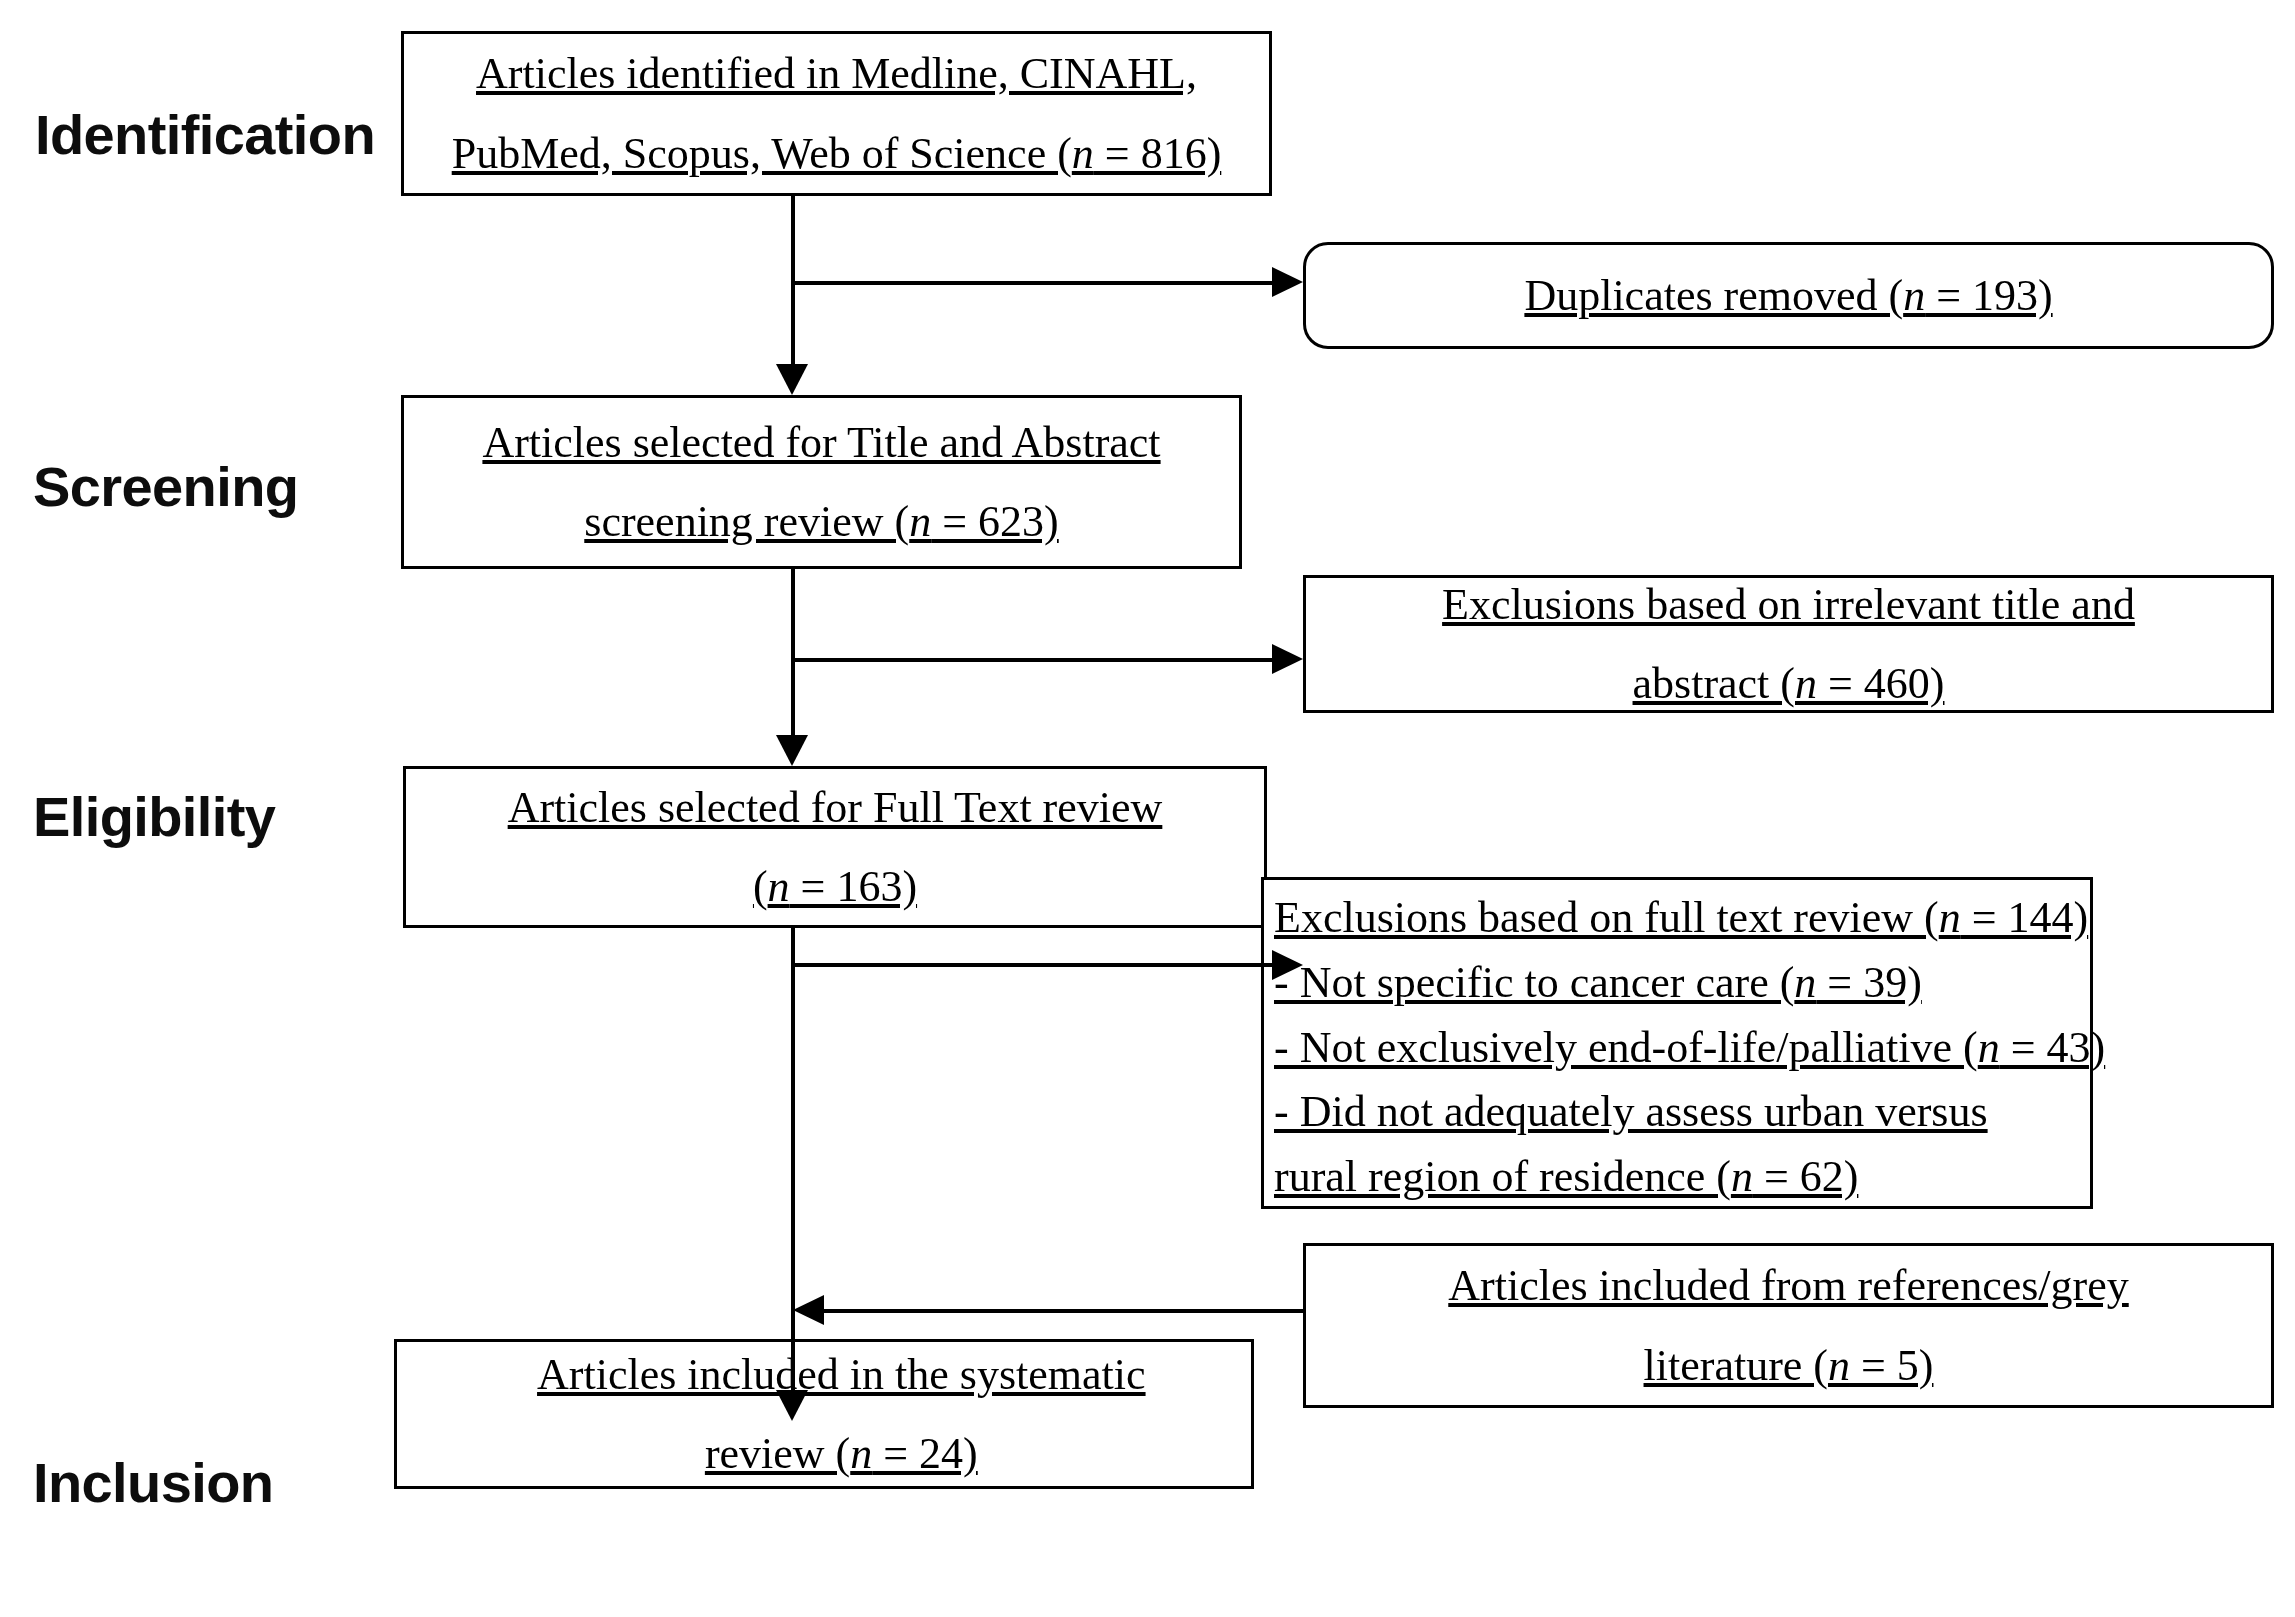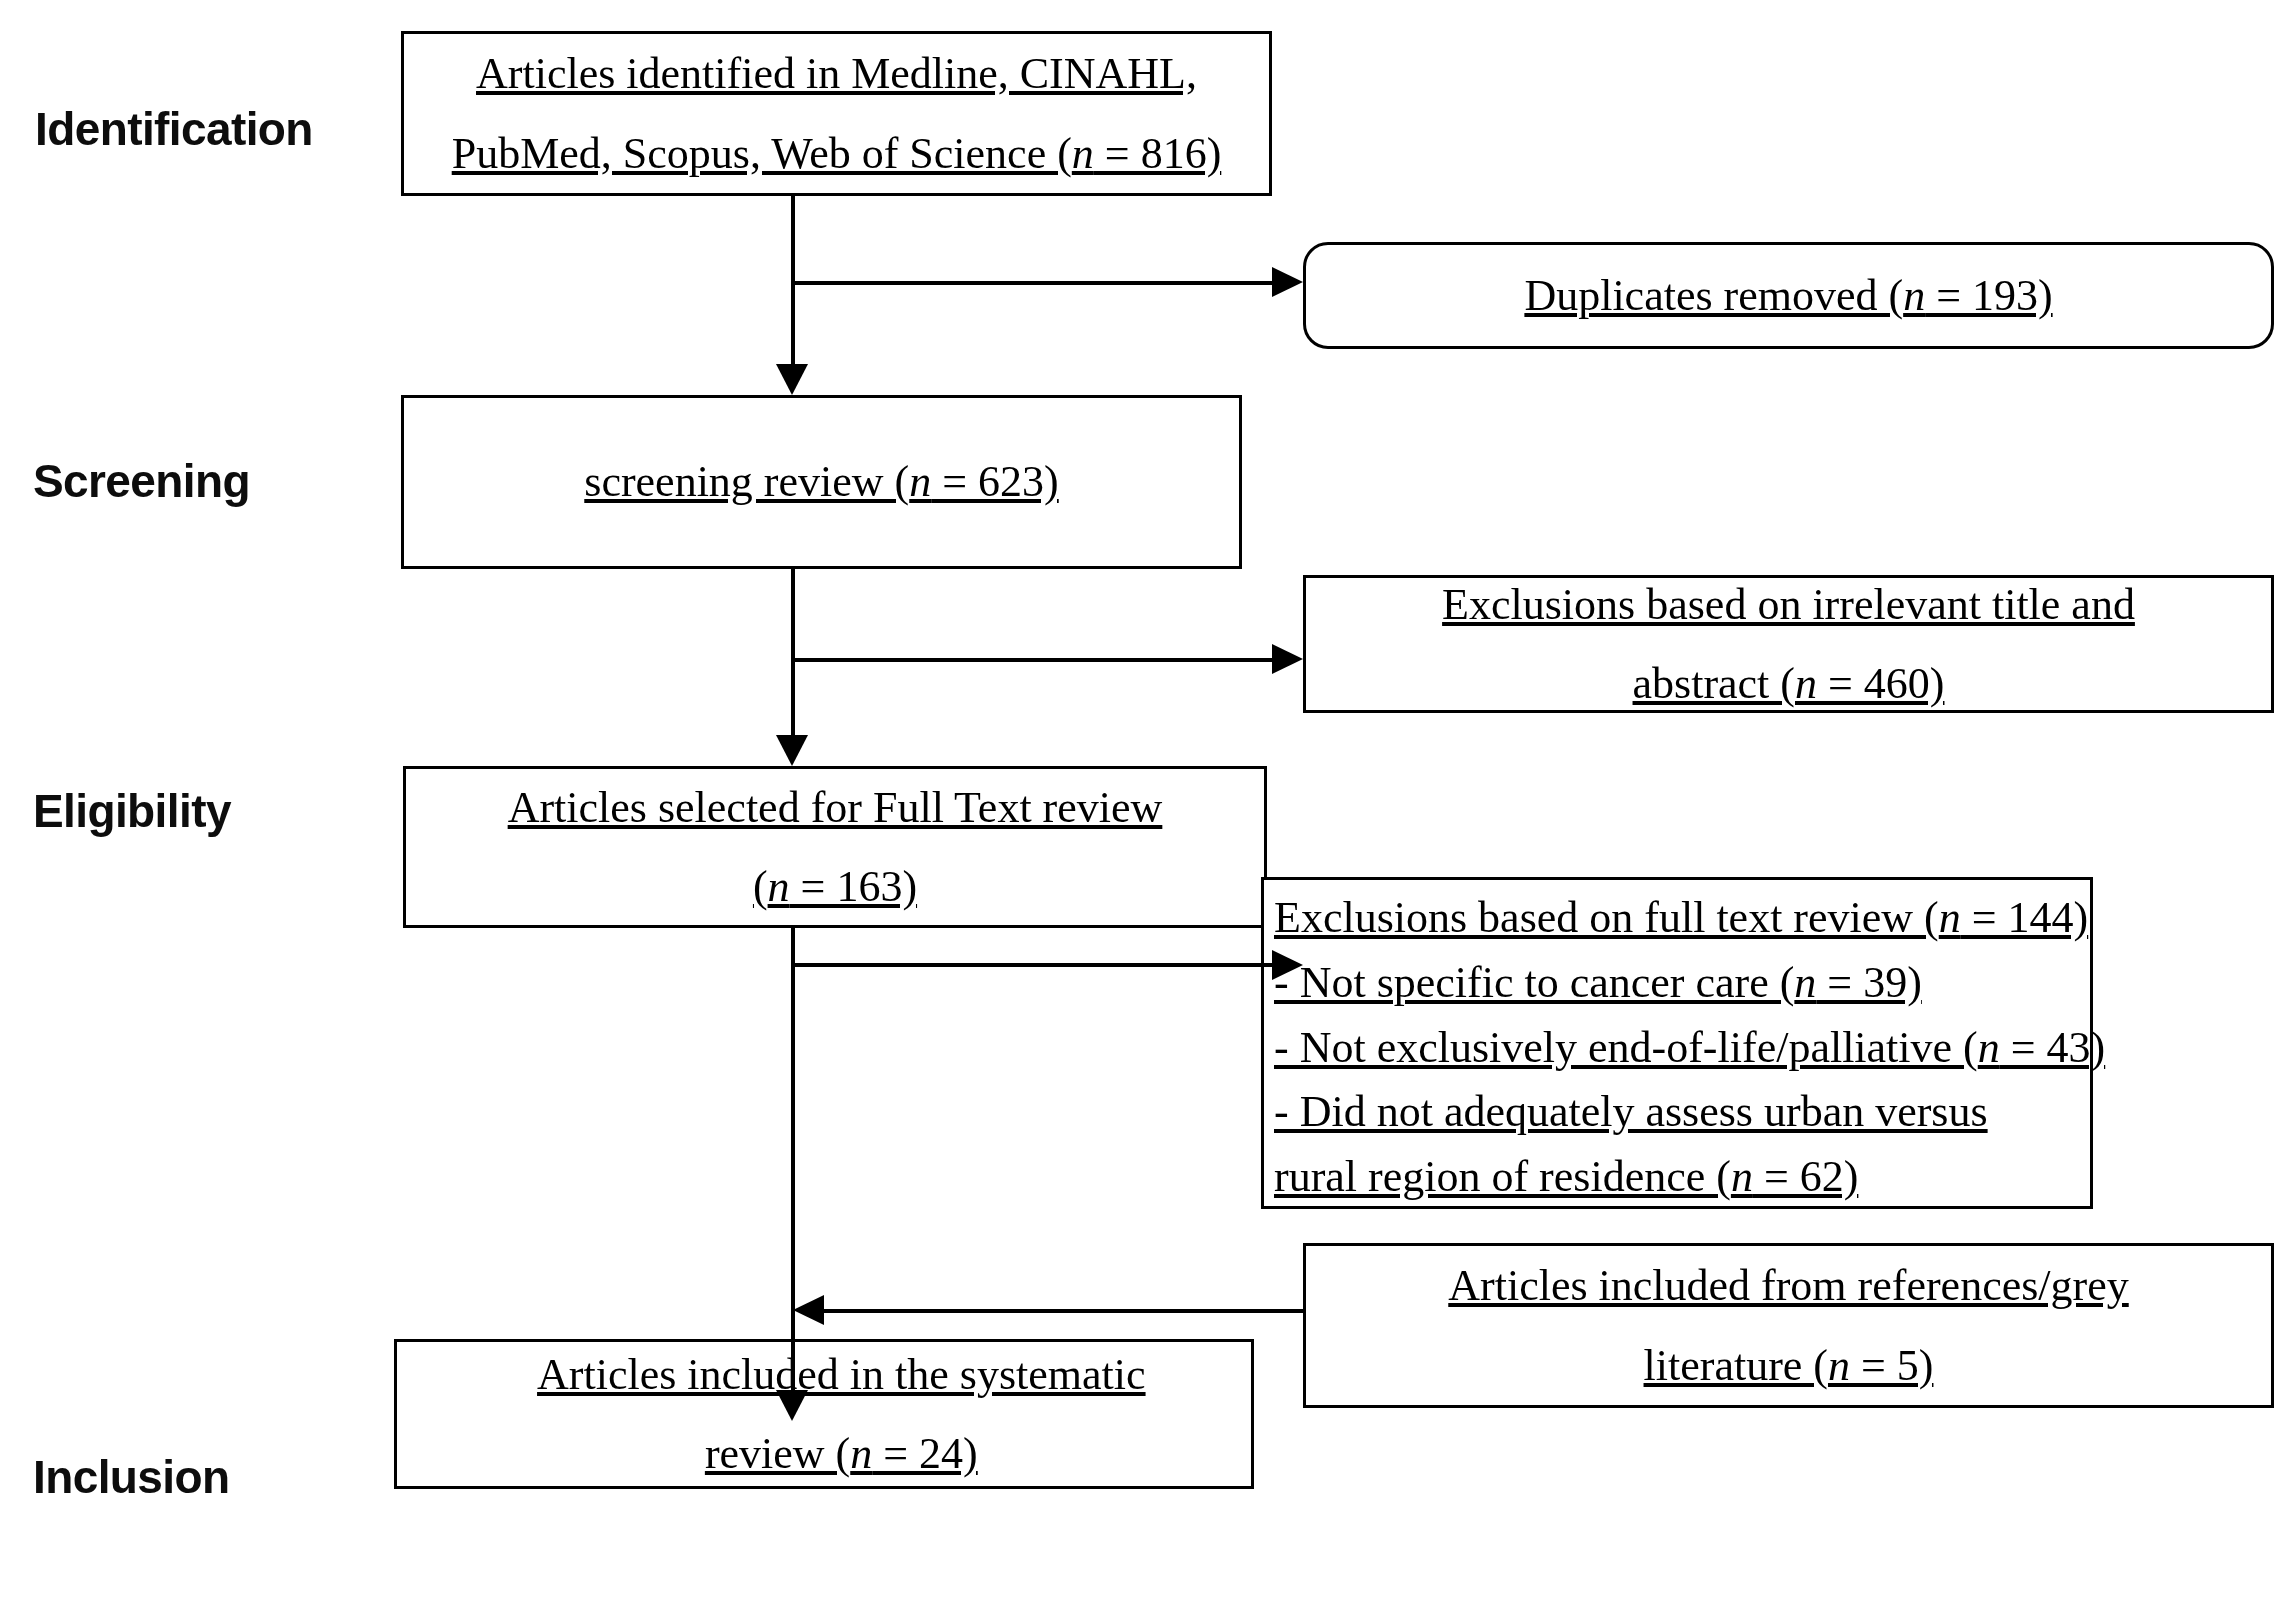--- a/index.html
+++ b/index.html
@@ -13,21 +13,21 @@
     height: 1617px;
     background: #ffffff;
     color: #000000;
     font-family: "Liberation Serif", "DejaVu Serif", serif;
     overflow: hidden;
   }
   .stage-label {
     position: absolute;
     font-family: "Liberation Sans", "DejaVu Sans", sans-serif;
     font-weight: 700;
-    font-size: 46px;
+    font-size: 56px;
     color: #0d0d0d;
     letter-spacing: -0.6px;
     white-space: nowrap;
   }
   .box {
     position: absolute;
     box-sizing: border-box;
     border: 3.7px solid #000000;
     background: #ffffff;
     display: flex;
@@ -80,20 +80,21 @@
   <div class="stage-label" style="left:33px; top:454px;">Screening</div>
   <div class="stage-label" style="left:33px; top:784px;">Eligibility</div>
   <div class="stage-label" style="left:33px; top:1450px;">Inclusion</div>
 
   <div class="box" style="left:401px; top:31px; width:871px; height:165px;">
     <span class="line">Articles identified in Medline, CINAHL,</span>
     <span class="line">PubMed, Scopus, Web of Science (<i>n</i> = 816)</span>
   </div>
 
   <div class="box" style="left:401px; top:395px; width:841px; height:174px;">
+    <span class="line">Articles selected for Title and Abstract</span>
     <span class="line">screening review (<i>n</i> = 623)</span>
   </div>
 
   <div class="box" style="left:403px; top:766px; width:864px; height:162px;">
     <span class="line">Articles selected for Full Text review</span>
     <span class="line">(<i>n</i> = 163)</span>
   </div>
 
   <div class="box" style="left:394px; top:1339px; width:860px; height:150px;padding-left:42px;">
     <span class="line">Articles included in the systematic</span>

